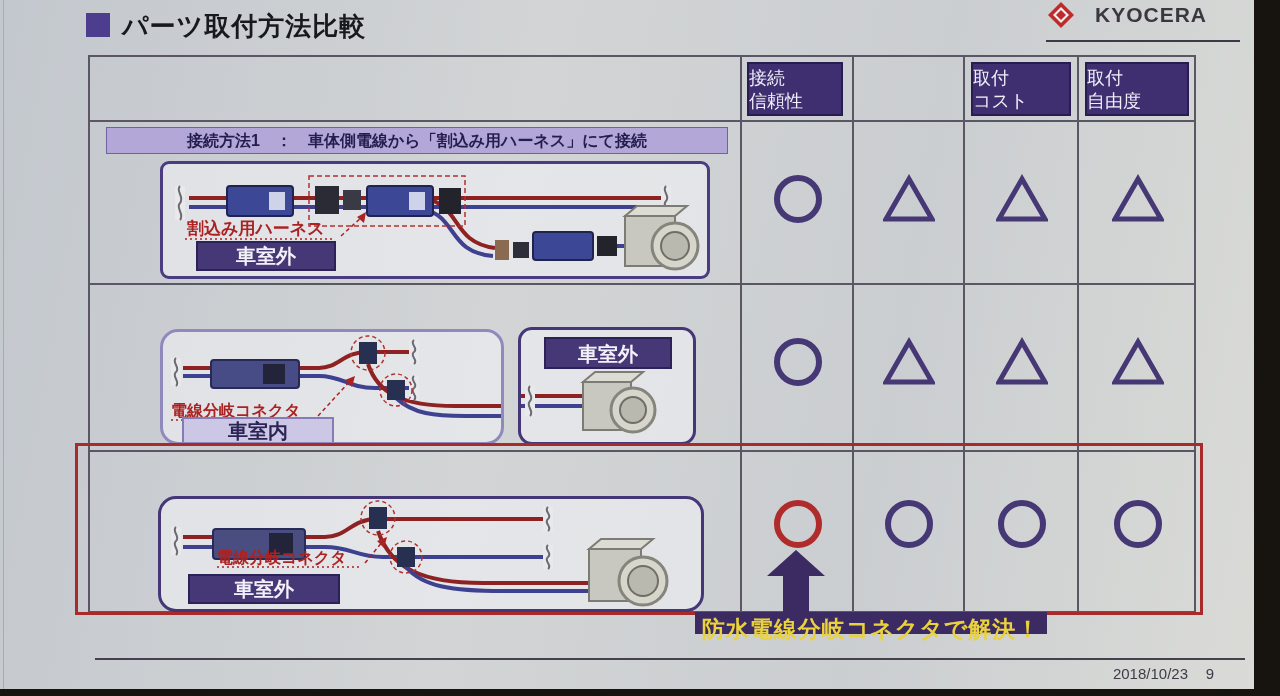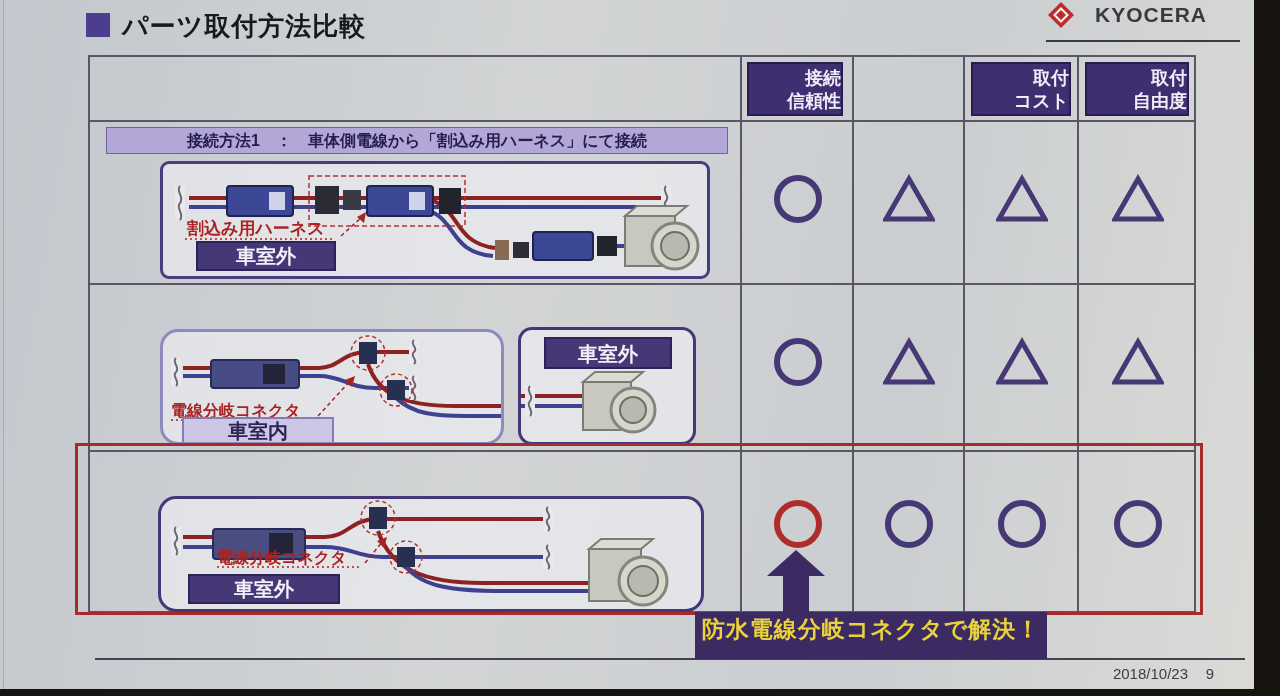--- a/index.html
+++ b/index.html
@@ -28,21 +28,21 @@
   .vline{position:absolute;top:0;bottom:0;width:2px;background:#5b5663;}
   .hline{position:absolute;left:0;right:0;height:2px;background:#5b5663;}
 
   .method-header{
     position:absolute;left:6px;top:5px;width:638px;height:54px;
     background:#3f2f71;border:2px solid #281c50;box-sizing:border-box;
     color:#f0eef8;font-size:21px;font-weight:bold;text-align:center;line-height:50px;letter-spacing:2px;
   }
   .crit{
     position:absolute;top:5px;height:54px;background:#3f2f71;border:2px solid #281c50;box-sizing:border-box;
-    color:#f0eef8;font-size:18px;font-weight:bold;text-align:right;line-height:23px;padding-top:3px;
+    color:#f0eef8;font-size:18px;font-weight:normal;text-align:left;line-height:23px;padding-top:3px;
   }
   .crit span{display:block;}
 
   .row-band{
     position:absolute;left:16px;width:622px;height:27px;
     background:#b2a7d6;border:1px solid #6e62a5;box-sizing:border-box;
     color:#241d50;font-size:16px;font-weight:bold;text-align:center;line-height:25px;
   }
   .diagram{position:absolute;box-sizing:border-box;background:rgba(244,244,247,0.55);}
   .d1{left:70px;top:104px;width:550px;height:118px;border:3px solid #4b3b80;border-radius:9px;}
@@ -50,21 +50,21 @@
   .d2b{left:428px;top:270px;width:178px;height:118px;border:3px solid #443677;border-radius:14px;}
   .d3{left:68px;top:439px;width:546px;height:116px;border:3px solid #443677;border-radius:18px;}
   .diagram svg{display:block;width:100%;height:100%;}
 
   .highlight-red{position:absolute;left:-15px;top:386px;width:1128px;height:172px;border:3px solid #a82a2a;box-sizing:border-box;z-index:4;}
 
   .rating{position:absolute;width:52px;height:52px;z-index:3;}
 
   
   .callout{
-    position:absolute;left:695px;top:612px;width:352px;height:47px;z-index:6;
+    position:absolute;left:695px;top:612px;width:352px;height:22px;z-index:6;
     background:#3c2a63;color:#e9d23c;font-size:23px;font-weight:bold;text-align:center;line-height:35px;letter-spacing:1px;
   }
   .arrow-stem{position:absolute;left:783px;top:574px;width:26px;height:40px;background:#3c2a63;z-index:5;}
   .arrow-head{position:absolute;left:767px;top:550px;width:0;height:0;z-index:5;
     border-left:29px solid transparent;border-right:29px solid transparent;border-bottom:26px solid #3c2a63;}
 
   
   .footer-line{position:absolute;left:95px;top:658px;width:1150px;height:2px;background:#45404d;}
   .footer-date{position:absolute;left:1098px;top:665px;width:90px;font-size:15px;color:#3f3b46;text-align:right;}
   .footer-page{position:absolute;left:1200px;top:665px;width:20px;font-size:15px;color:#3f3b46;text-align:center;}

